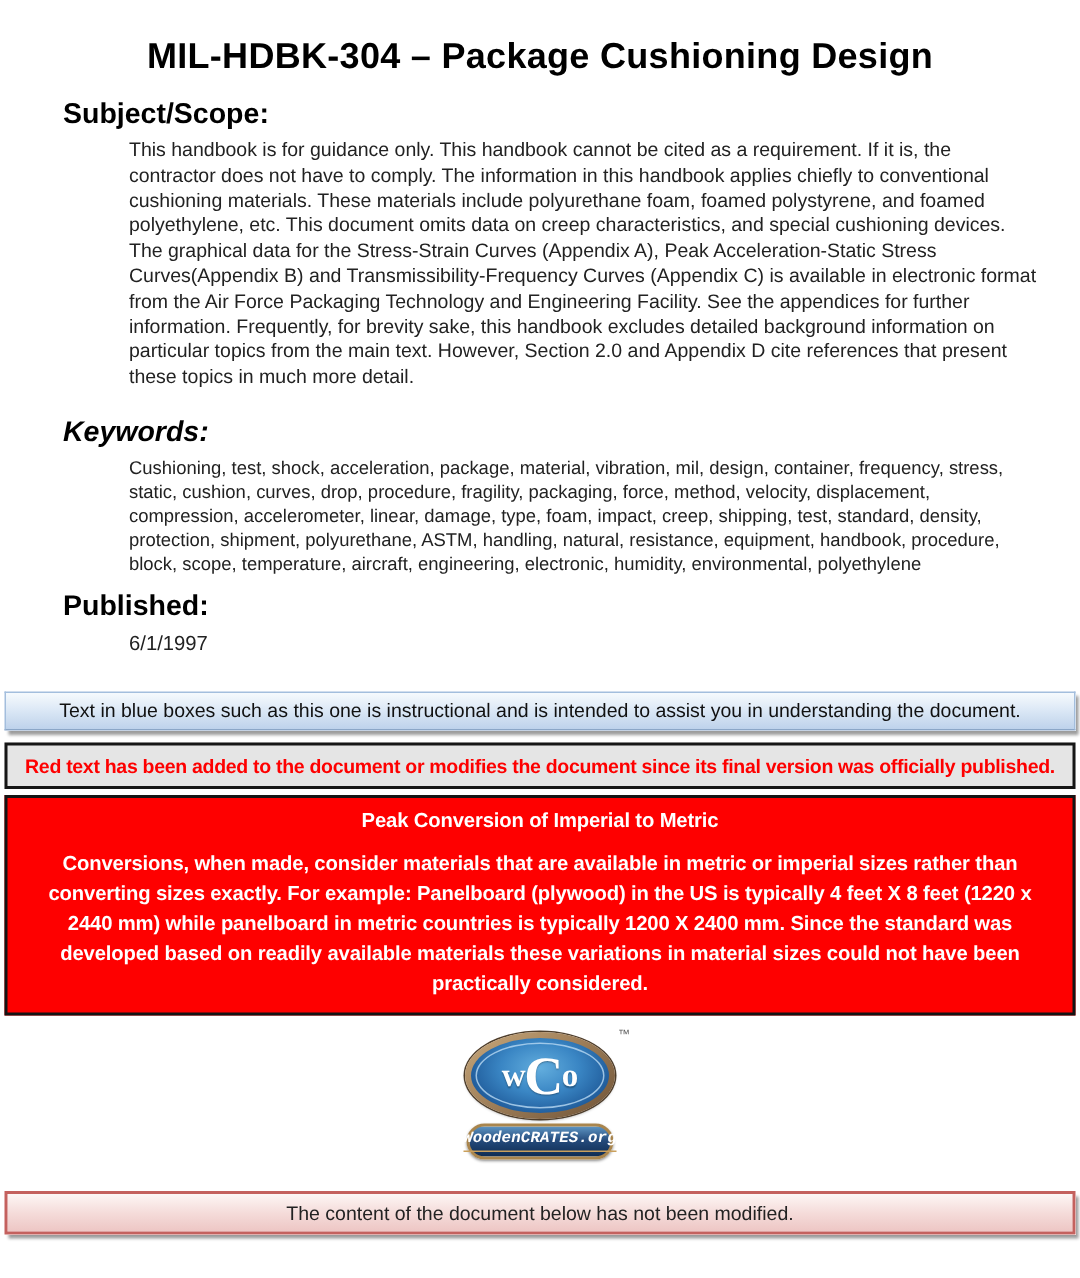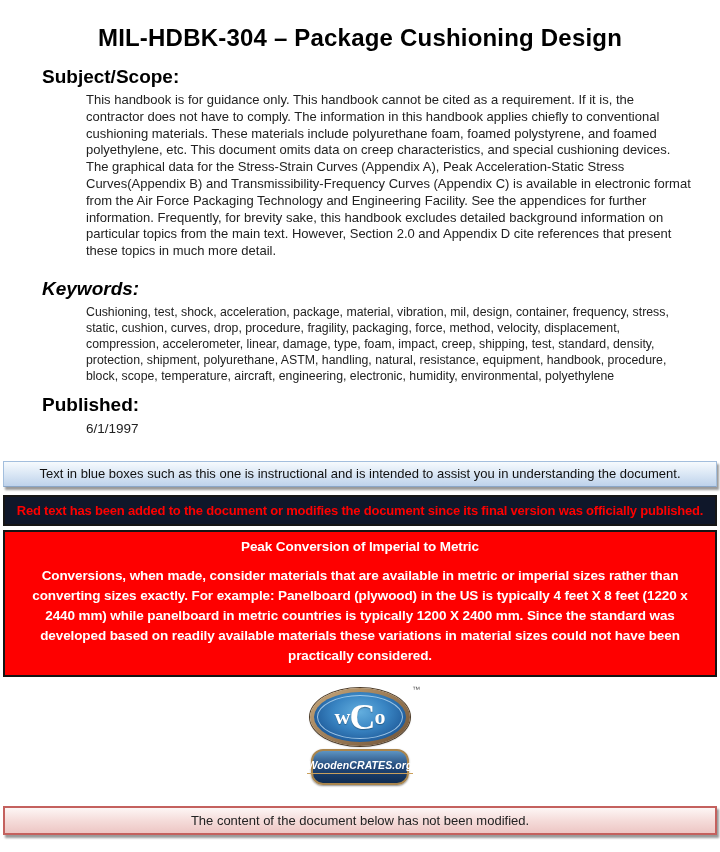--- a/index.html
+++ b/index.html
@@ -67,21 +67,21 @@
   .red-box {
     margin-top: 8px;
     border: 1px solid #ddaba9;
     border-bottom-color: #c59391;
     background: linear-gradient(#fdf8f8 0%, #f6e2e1 45%, #ecc1bf 100%);
     box-shadow: 2px 3px 2px #9a9a9a;
   }
   .white-note {
     margin: 8px 3px 0 3px;
     border: 2px solid #161616;
-    background: #0f172a;
+    background: #e5e5e5;
     text-align: center;
     padding: 6px 6px;
     font-size: 13px;
     font-weight: bold;
     color: #fe0000;
     letter-spacing: -0.2px;
   }
 
   
   .red-banner {
@@ -142,28 +142,29 @@
     color: #ffffff;
     text-shadow: 0 1px 1px rgba(0,0,0,0.3);
   }
   .l-small { font-size: 22px; line-height: 1; }
   .l-big   { font-size: 36px; line-height: 1; margin: 0 -1px; }
   .tm {
     position: absolute; top: -3px; right: -10px;
     font-size: 8px; color: #5a5a5a; font-family: "Liberation Sans", sans-serif;
   }
   .logo-pill {
-    width: 98px; height: 36px;
+    width: 98px; height: 24px;
     margin: 3px auto 0 auto;
     border-radius: 12px;
     border: 2px solid #a9854d;
     background: linear-gradient(#5d94c2 0%, #23497a 48%, #0f2c52 100%);
     display: flex; align-items: center; justify-content: center;
     box-shadow: 0 1px 2px rgba(0,0,0,0.45);
     cursor: pointer;
+    font-family: Liberation Mono, monospace;
   }
   .pill-text {
     font-size: 10.5px;
     font-weight: bold;
     font-style: italic;
     color: #ffffff;
     line-height: 1;
     padding-bottom: 2px;
     border-bottom: 1px solid #caa05c;
     letter-spacing: 0.1px;

